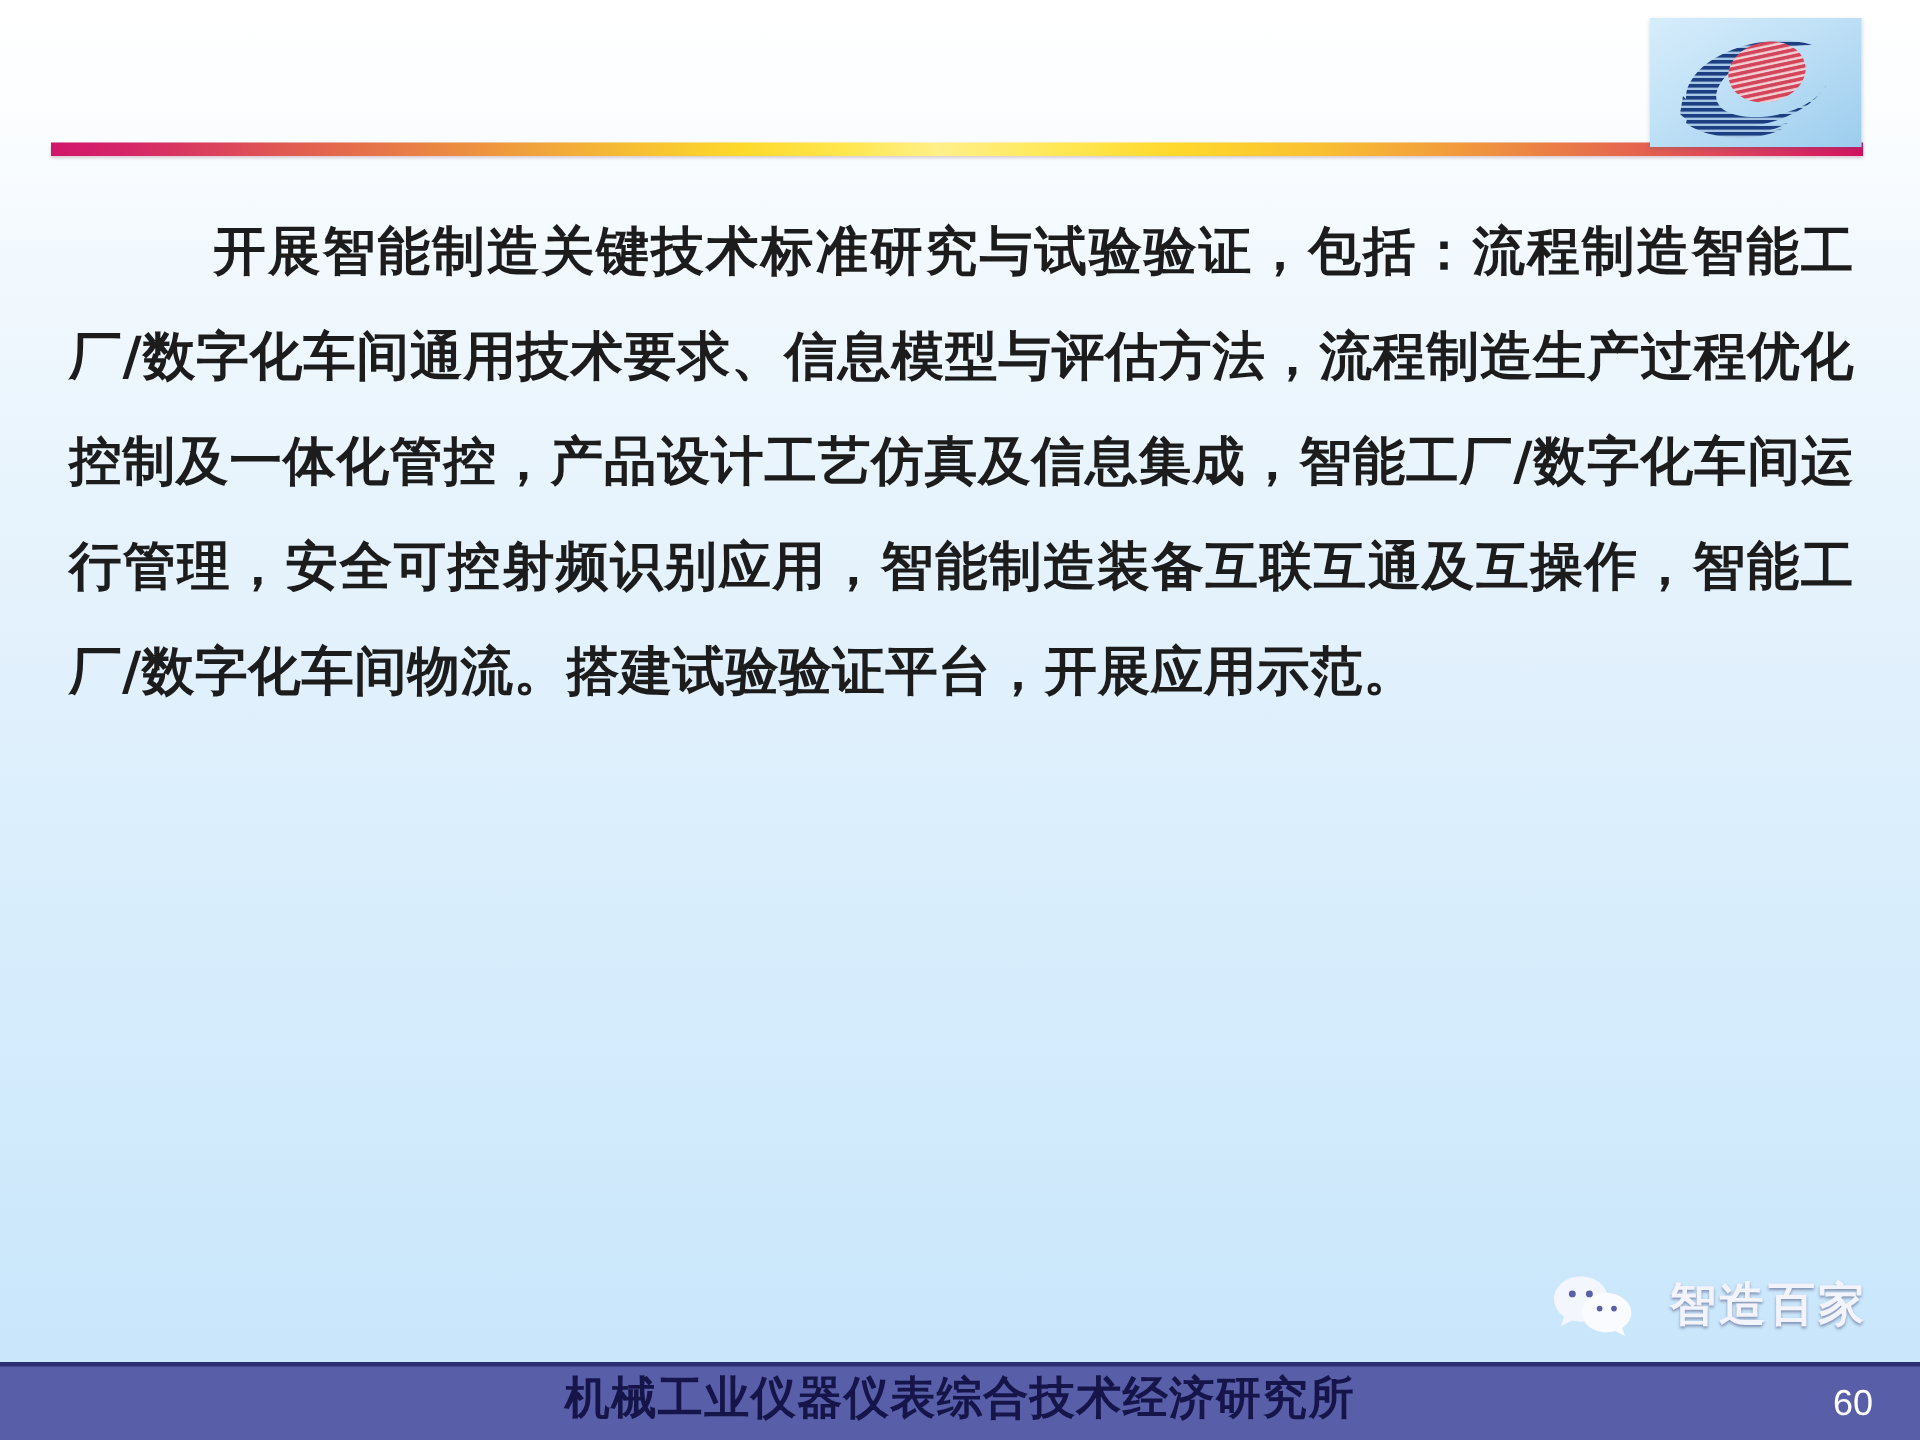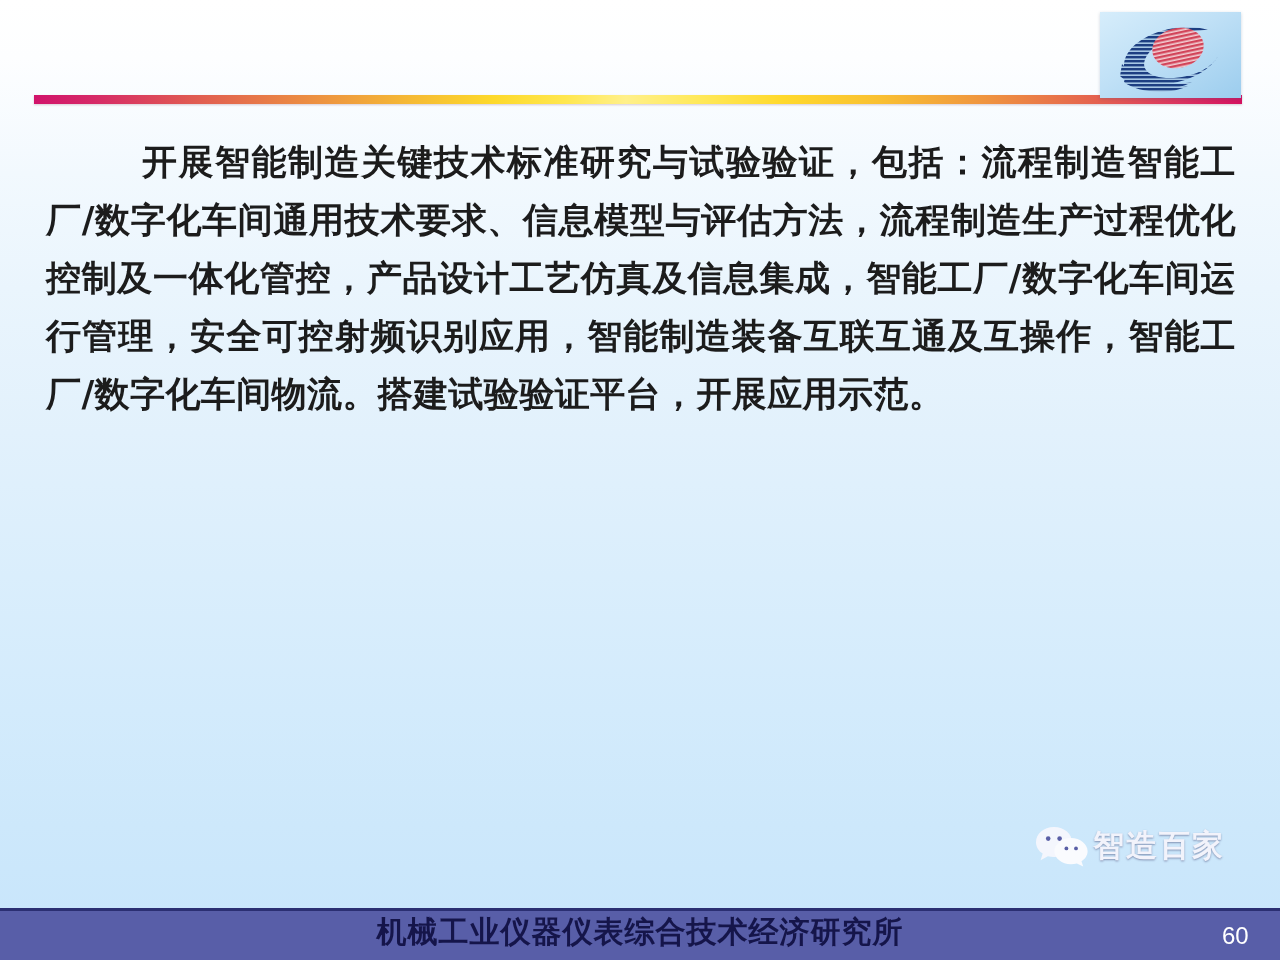--- a/index.html
+++ b/index.html
@@ -92,21 +92,21 @@
   }
   #logo-box svg { display: block; }
 
   
   #body-copy {
     position: absolute;
     left: 46px;
     top: 133px;
     width: 1190px;
     font-size: 35px;
-    line-height: 58px;
+    line-height: 70px;
     color: #1c1c1c;
     text-align: justify;
     text-justify: inter-ideograph;
     font-family: "DejaVu Sans", "Liberation Sans", sans-serif;
     font-weight: 600;
     letter-spacing: 0.4px;
   }
   #body-copy .indent { display: inline-block; width: 95px; }
 
   
@@ -137,24 +137,24 @@
     top: 922px;
     font-size: 24px;
     color: #ffffff;
     font-family: "Liberation Sans", "DejaVu Sans", sans-serif;
   }
 
   
   #watermark {
     position: absolute;
     left: 1035px;
-    top: 824px;
+    top: 848px;
     display: flex;
     align-items: center;
-    gap: 4px;
+    gap: 24px;
   }
   #wechat-icon { display: block; }
   #watermark-label {
     font-size: 31px;
     font-weight: 600;
     color: #f2f3fb;
     letter-spacing: 2px;
     font-family: "DejaVu Sans", "Liberation Sans", sans-serif;
     text-shadow: 0 1px 2px rgba(40,40,90,0.45);
   }

